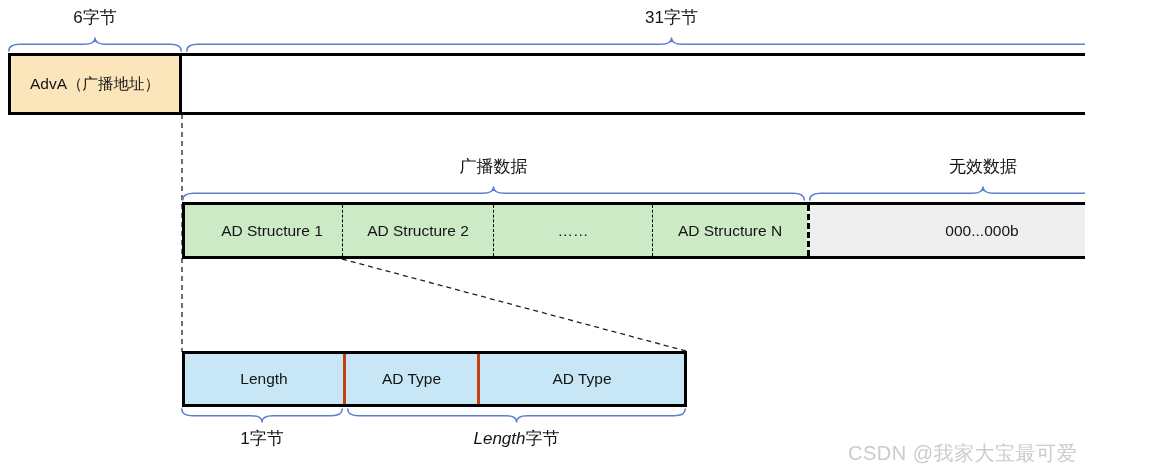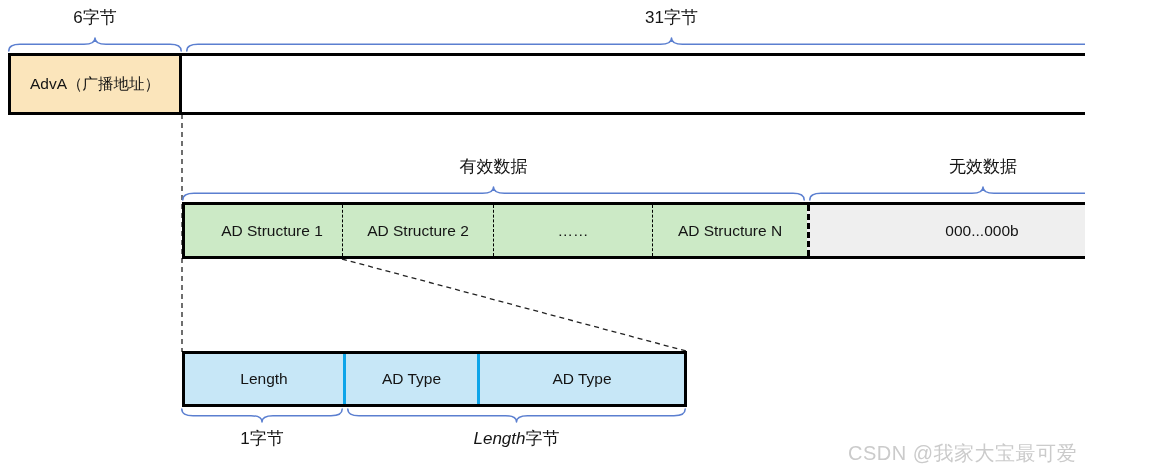--- a/index.html
+++ b/index.html
@@ -13,21 +13,21 @@
         font-size:15.5px;white-space:nowrap;line-height:1;}
   .top-row{left:8px;top:53px;width:1150px;height:62px;}
   .cell-adva{width:171px;border-right:3px solid #000;background:var(--adv-fill);}
   .cell-advdata{flex:1;background:var(--adv-fill);}
   .ad-row{left:182px;top:202px;width:975px;height:57px;}
   .cell-green{background:var(--ad-fill);}
   .dash-left{border-left:1.5px dashed #000;}
   .cell-pad{flex:1;background:var(--padding-fill);border-left:3px dashed #000;}
   .detail-row{left:182px;top:351px;width:505px;height:56px;}
   .cell-blue{background:var(--structure-fill);}
-  .solid-left{border-left:3px solid #0ea5e9;}
+  .solid-left{border-left:3px solid #c2410c;}
   .label{position:absolute;text-align:center;font-size:17px;z-index:3;line-height:1.25;}
   .italic{font-style:italic;}
   svg.brace{position:absolute;overflow:visible;z-index:3;}
   svg.brace path{fill:none;stroke:var(--brace-color);stroke-width:1.5;stroke-linecap:round;stroke-linejoin:round;}
   .watermark{position:absolute;right:8px;top:440px;font-size:20px;z-index:3;
              color:var(--watermark-color);letter-spacing:0.5px;}
 </style>
 </head>
 <body>
 
@@ -46,21 +46,21 @@
       <path d="M0.8,14 Q0.8,7.28 12,7.28 L76,7.28 Q87,7.28 87,1 Q87,7.28 98,7.28 L162,7.28 Q173.2,7.28 173.2,14"></path>
     </svg>
   <svg class="brace" style="left:186px;top:37px;" width="971" height="14" viewBox="0 0 971 14">
       <path d="M0.8,14 Q0.8,7.28 12,7.28 L474.5,7.28 Q485.5,7.28 485.5,1 Q485.5,7.28 496.5,7.28 L959,7.28 Q970.2,7.28 970.2,14"></path>
     </svg>
 
   <div class="row top-row">
     <div class="cell cell-adva">AdvA（广播地址）</div>
   </div>
 
-  <div class="label" style="left:182px;top:156px;width:623px;">有效数据</div>
+  <div class="label" style="left:182px;top:156px;width:623px;">广播数据</div>
   <div class="label" style="left:809px;top:156px;width:348px;">无效数据</div>
 
   <svg class="brace" style="left:182px;top:186px;" width="623" height="14" viewBox="0 0 623 14">
       <path d="M0.8,14 Q0.8,7.28 12,7.28 L300.5,7.28 Q311.5,7.28 311.5,1 Q311.5,7.28 322.5,7.28 L611,7.28 Q622.2,7.28 622.2,14"></path>
     </svg>
   <svg class="brace" style="left:809px;top:186px;" width="348" height="14" viewBox="0 0 348 14">
       <path d="M0.8,14 Q0.8,7.28 12,7.28 L163,7.28 Q174,7.28 174,1 Q174,7.28 185,7.28 L336,7.28 Q347.2,7.28 347.2,14"></path>
     </svg>
 
   <div class="row ad-row">

